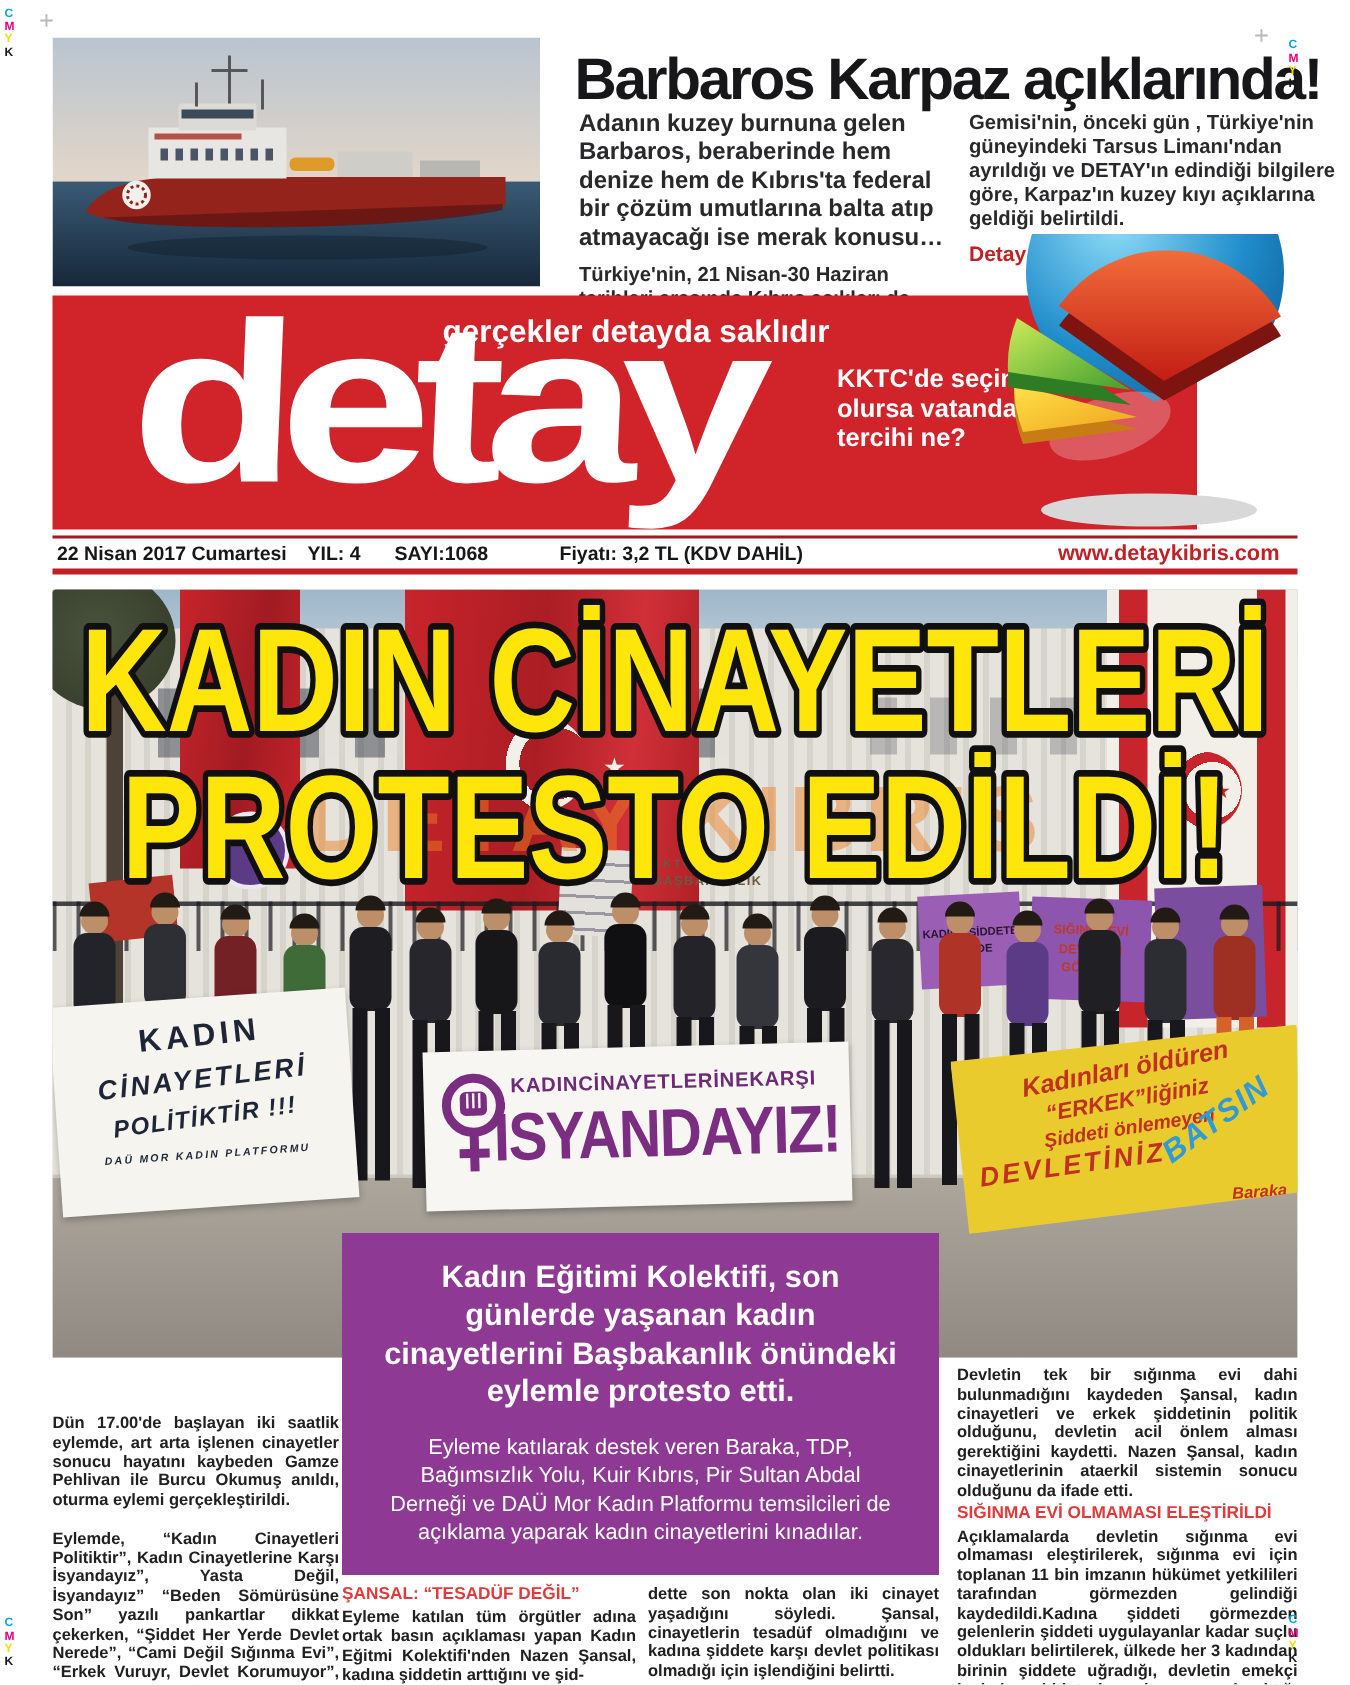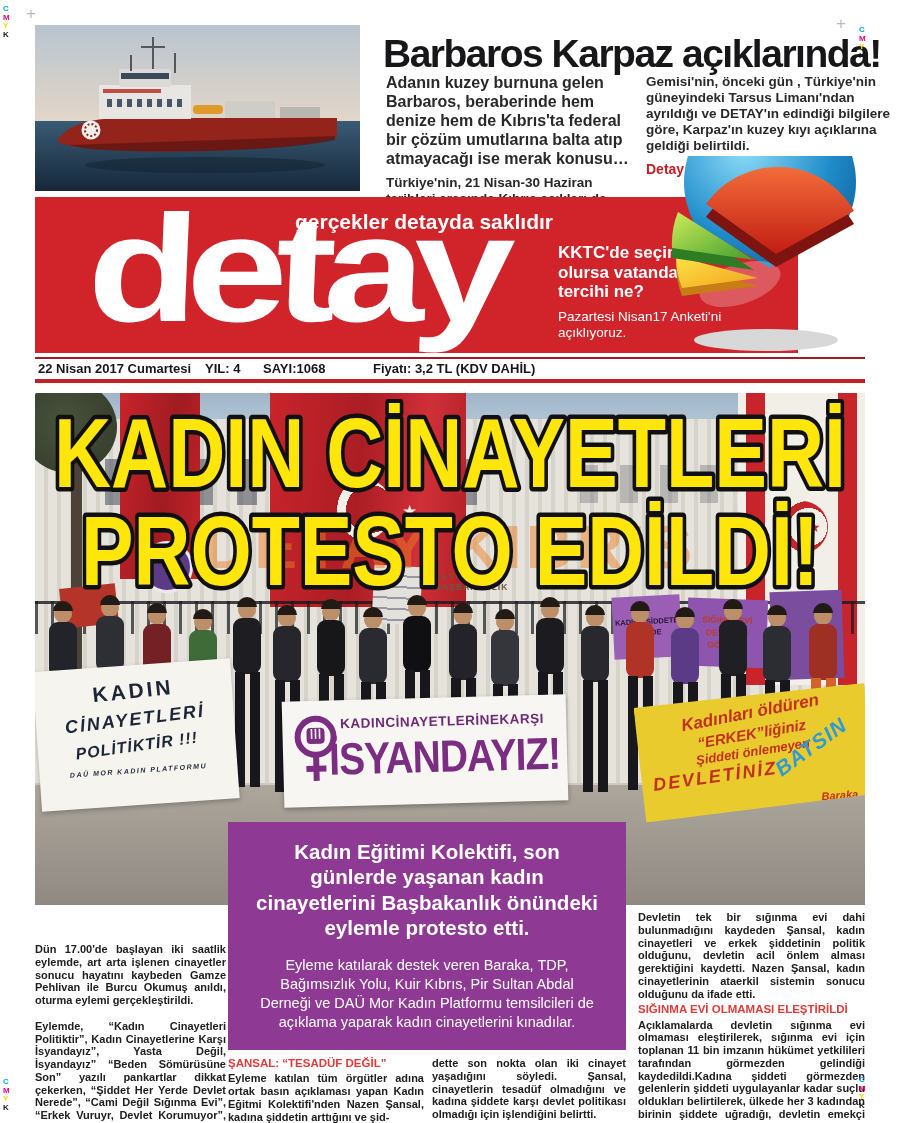--- a/index.html
+++ b/index.html
@@ -231,21 +231,20 @@
   <div class="abs tcol tcol2">
     <p>Gemisi'nin, önceki gün , Türkiye'nin güneyindeki Tarsus Limanı'ndan ayrıldığı ve DETAY'ın edindiği bilgilere göre, Karpaz'ın kuzey kıyı açıklarına geldiği belirtildi.</p>
     <p class="pageref">Detay 4</p>
   </div>
 
   <div class="abs masthead">
     <div class="logo">detay</div>
     <div class="tagline">gerçekler detayda saklıdır</div>
     <div class="promo">
       <div class="promo-t">KKTC'de seçim olursa vatandaşın tercihi ne?</div>
-      <div class="promo-s">Pazartesi Nisan17 Anketi'ni açıklıyoruz.</div>
     </div>
   </div>
   <div class="abs pie">
     <svg width="214" height="200" viewBox="0 0 214 200">
       <defs>
         <radialGradient id="blueG" cx="0.35" cy="0.3" r="0.85">
           <stop offset="0" stop-color="#90ddf8"></stop>
             <stop offset="0.6" stop-color="#1f8cca"></stop>
             <stop offset="1" stop-color="#0f5e97"></stop>
         </radialGradient>
@@ -273,20 +272,21 @@
       <path d="M118,98 L48,48 A88,88 0 0 1 196,55 Z" fill="url(#redG)"></path>
     </svg>
   </div>
 
   <div class="abs rule1"></div>
   <div class="abs dl">
     <span class="d1">22 Nisan 2017 Cumartesi</span>
     <span class="d2">YIL: 4</span>
     <span class="d3">SAYI:1068</span>
     <span class="d4">Fiyatı: 3,2 TL (KDV DAHİL)</span>
+    <span class="site">www.detaykibris.com</span>
   </div>
   <div class="abs rule2"></div>
 
   <div class="abs photo">
     <div class="sky"></div>
     <div class="building"></div>
     <div class="windows"></div>
     <div class="windows2"></div>
     <div class="canopy"></div>
     <div class="trunk"></div>

